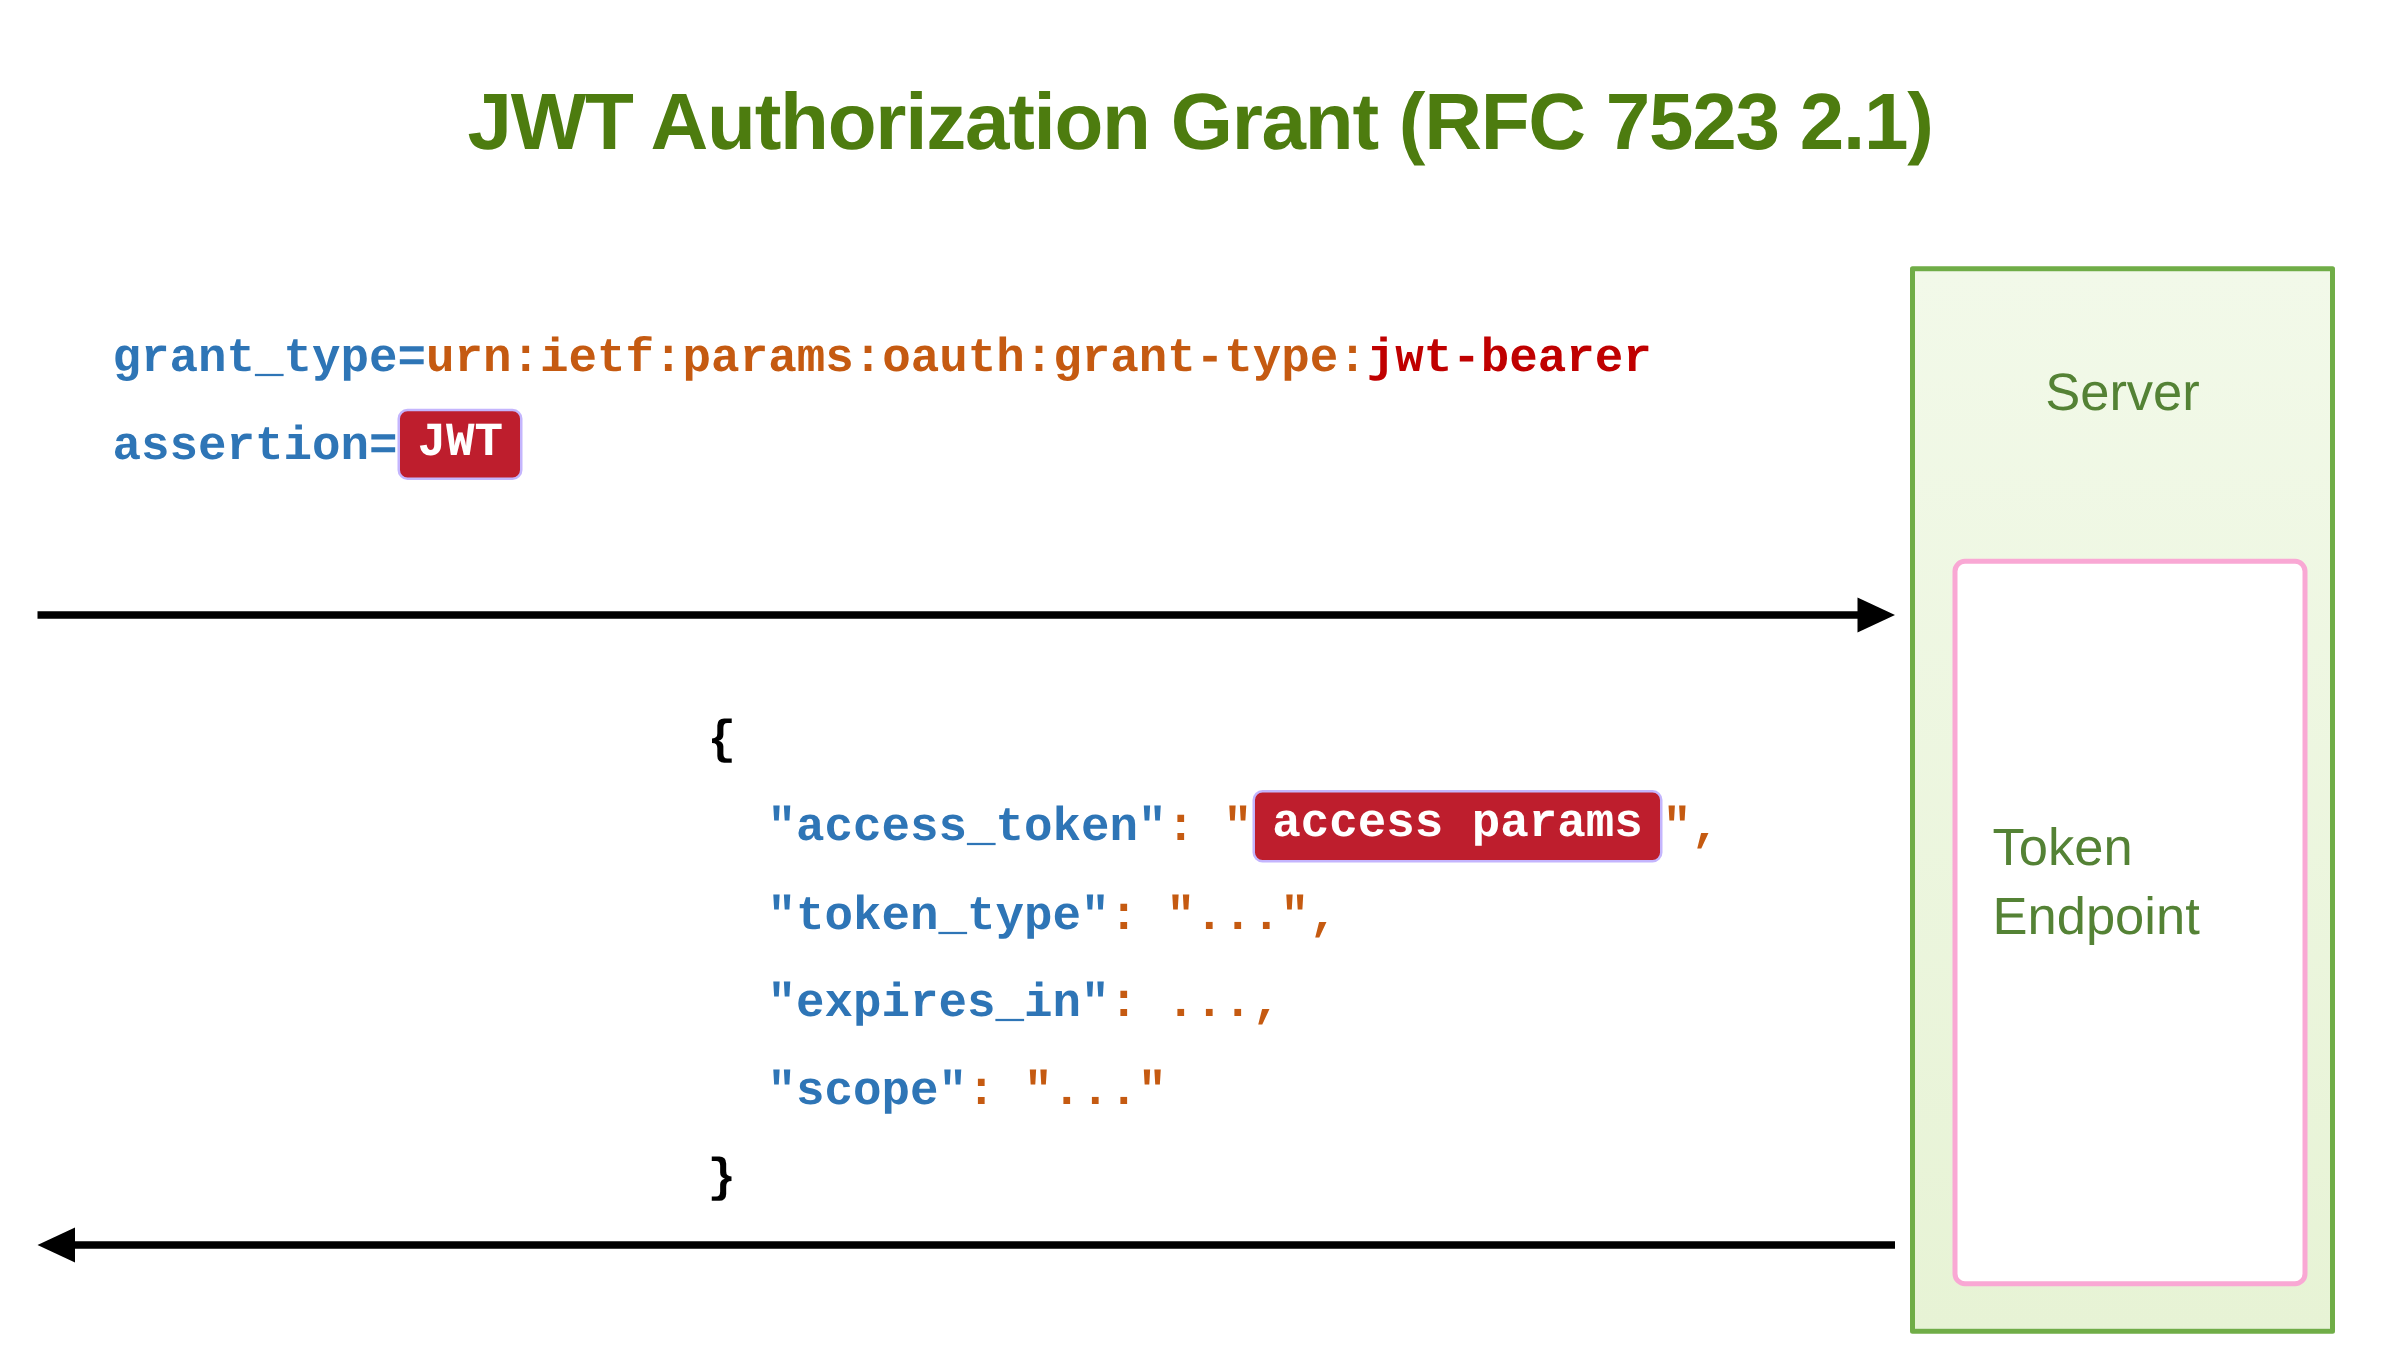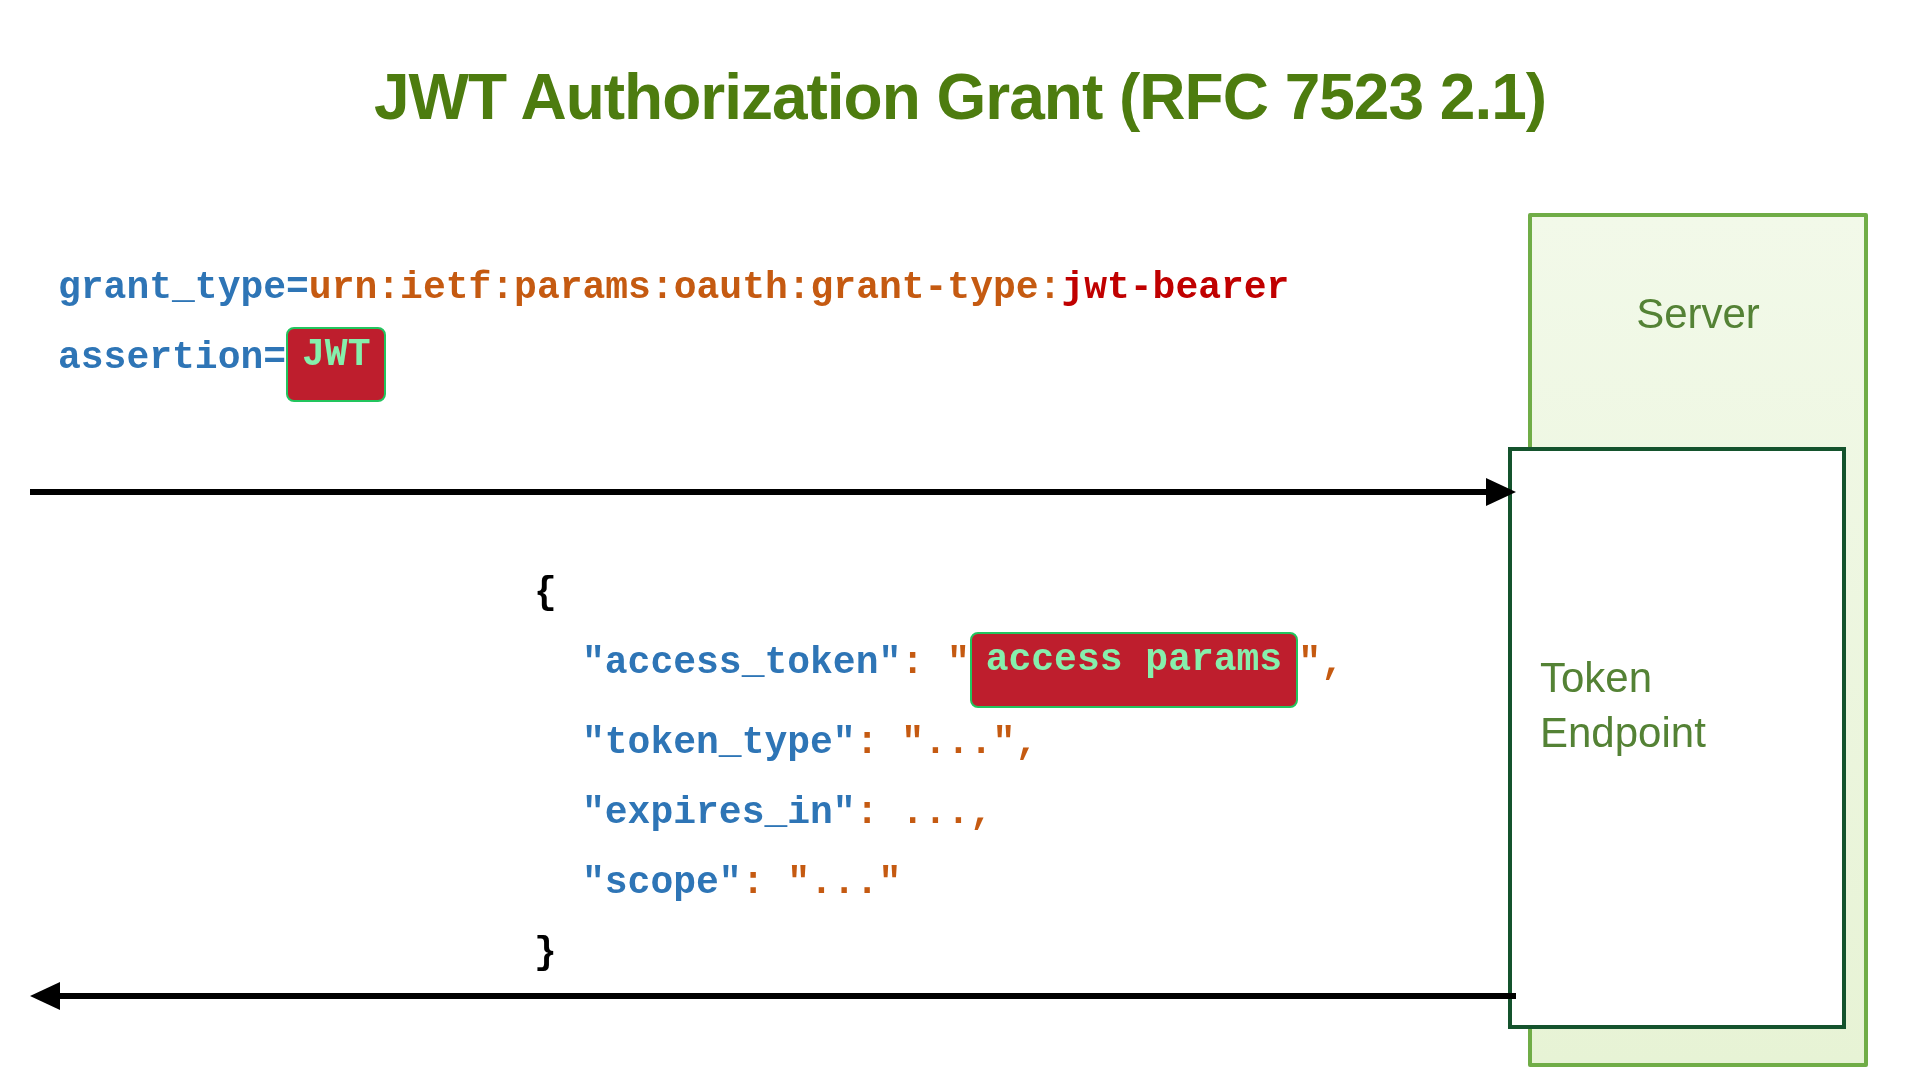--- a/index.html
+++ b/index.html
@@ -18,40 +18,41 @@
     width: 100%;
     text-align: center;
     font-size: 64px;
     font-weight: 800;
     color: #4d7c0f;
     letter-spacing: -1px;
   }
   .mono {
     font-family: Consolas, "Courier New", monospace;
     font-weight: bold;
+    margin-left: 32px;
   }
   
   .request {
     position: absolute;
     left: 58px;
     top: 253px;
     font-size: 38px;
     line-height: 1.83;
   }
   .param  { color: #2e75b6; }  
   .eq     { color: #2e75b6; }
   .value  { color: #c55a11; }  
   .value-red { color: #c00000; } 
   .badge {
     display: inline-block;
     background: #be1e2d;
-    color: #86efac;
-    border: 2px solid #22c55e;
+    color: #ffffff;
+    border: 2px solid #c4b5fd;
     border-radius: 8px;
-    padding: 0 14px 20px 14px;
+    padding: 0 14px 2px 14px;
     line-height: 1.35;
     vertical-align: 3px;
     font-family: Consolas, "Courier New", monospace;
     font-weight: bold;
   }
   
   .response {
     position: absolute;
     left: 534px;
     top: 558px;
@@ -79,25 +80,25 @@
     color: #548235;
     font-size: 42px;
     line-height: 1.25;
     padding-top: 18px;
     font-weight: 500;
   }
   .token-endpoint {
     position: absolute;
     right: 74px;
     top: 447px;
-    width: 338px;
+    width: 284px;
     height: 582px;
     background: #ffffff;
-    border: 4px solid #14532d;
-    border-radius: 0;
+    border: 4px solid #f9a8d4;
+    border-radius: 10px;
   }
   .token-endpoint-label {
     color: #548235;
     font-size: 42px;
     line-height: 1.3;
     padding: 200px 0 0 28px;
     font-weight: 500;
   }
   
   .arrow-right {

